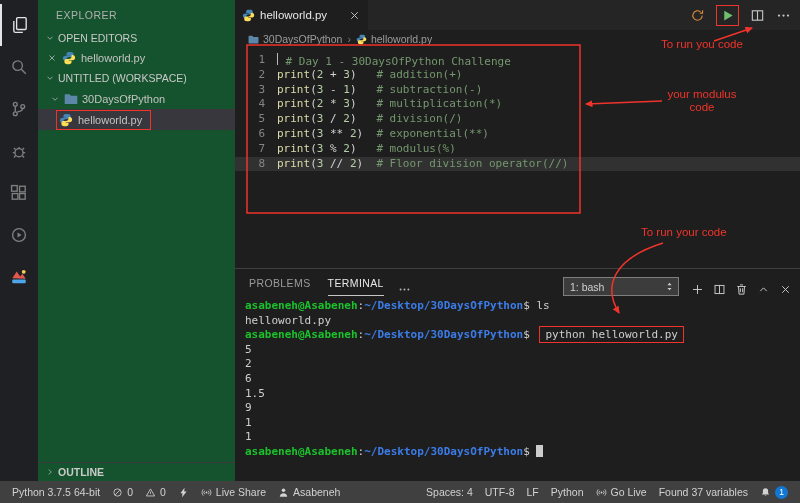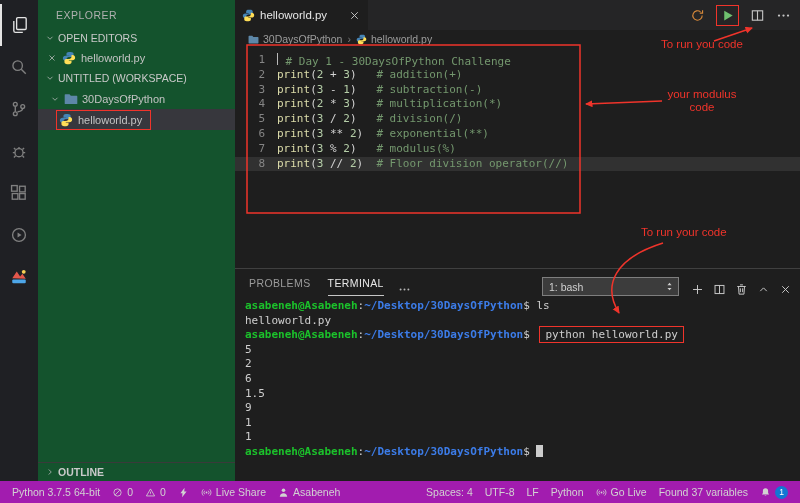--- a/index.html
+++ b/index.html
@@ -46,31 +46,31 @@
 .tk-f{color:var(--syntax-fn,#dcdcaa)}
 .tk-n{color:var(--syntax-num,#b5cea8)}
 .tk-p{color:var(--syntax-plain,#d4d4d4)}
 .tk-cur{display:inline-block;width:1px;height:12px;background:#b9b9b9;margin-right:1px}
 .panel{flex:1;border-top:1px solid #404040;display:flex;flex-direction:column;min-height:0}
 .panel-header{height:27px;flex:none;display:flex;align-items:flex-end;padding:0 8px 0 14px;font-size:10.5px;color:#9b9b9b}
 .panel-tabs{display:flex;gap:17px;align-items:center;height:100%}
 .panel-tab{display:flex;align-items:center;height:100%;letter-spacing:.4px;cursor:pointer}
 .panel-tab.active{color:#e8e8e8;box-shadow:inset 0 -1px 0 #c6c6c6}
 .panel-more{margin-left:14px;color:#b5b5b5;font-size:13px}
-.shell-select{margin-left:auto;width:137px;height:19px;background:#3c3c3c;border:1px solid #7e7e7e;color:#d0d0d0;display:flex;align-items:center;justify-content:space-between;padding:0 3px 0 6px;font-size:10.5px;cursor:pointer}
+.shell-select{margin-left:auto;width:116px;height:19px;background:#3c3c3c;border:1px solid #7e7e7e;color:#d0d0d0;display:flex;align-items:center;justify-content:space-between;padding:0 3px 0 6px;font-size:10.5px;cursor:pointer}
 .shell-select .icon{font-size:11px}
 .panel-actions{display:flex;align-items:center;gap:9px;margin-left:12px;color:#c8c8c8}
 .pa-btn{display:inline-flex;font-size:13px;cursor:pointer}
 .term{flex:1;padding:3px 0 0 10px;font-family:"DejaVu Sans Mono",monospace;font-size:11px;line-height:14.6px;color:#cfcfcf}
 .t-line{white-space:pre;height:14.6px}
 .t-user{color:var(--term-user,#1bc22b);font-weight:bold}
 .t-path{color:var(--term-path,#3c7ce8);font-weight:bold}
 .cmd-box{border:1px solid var(--annotation-red,#f0342b);padding:1px 5px;margin-left:3px}
 .cursor{display:inline-block;width:7px;height:12px;background:#cccccc;vertical-align:-2px}
-.status-bar{height:22px;flex:none;background:#a21caf;display:flex;font-size:10.5px;color:#d2d2d2;padding:0 6px}
+.status-bar{height:22px;flex:none;background:#404040;display:flex;font-size:10.5px;color:#d2d2d2;padding:0 6px}
 .sb-left,.sb-right{display:flex;align-items:center;height:100%}
 .sb-right{margin-left:auto}
 .sb-item{display:flex;align-items:center;gap:4px;padding:0 6px;height:100%;cursor:pointer}
 .sb-item .icon{font-size:11px}
 .badge{background:#1277d3;color:#fff;font-size:8.5px;min-width:13px;height:13px;border-radius:7px;display:inline-flex;align-items:center;justify-content:center;padding:0 3px}
 .overlay{position:absolute;left:0;top:0;width:800px;height:503px;pointer-events:none;z-index:40}
 .ann-stroke{stroke:var(--annotation-red,#f0342b);stroke-width:1.5;fill:none}
 .overlay marker path{fill:var(--annotation-red,#f0342b)}
 .ann-text{position:absolute;color:var(--annotation-red,#f0342b);font-size:11.5px;z-index:41;line-height:13px}
 </style>

